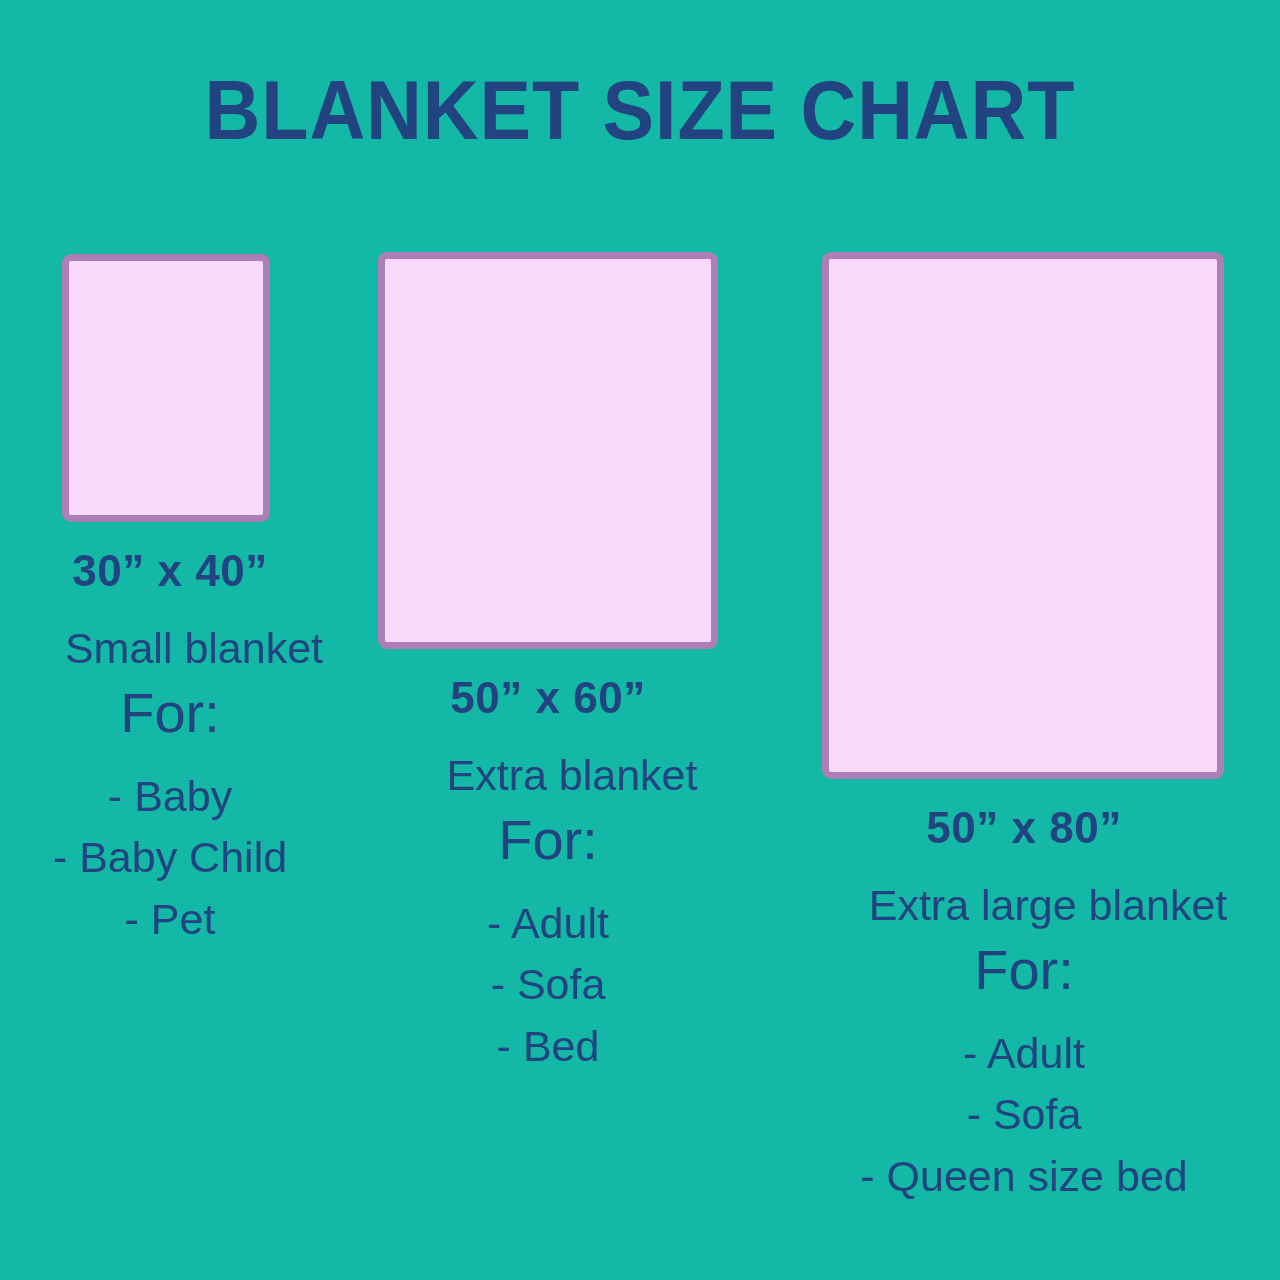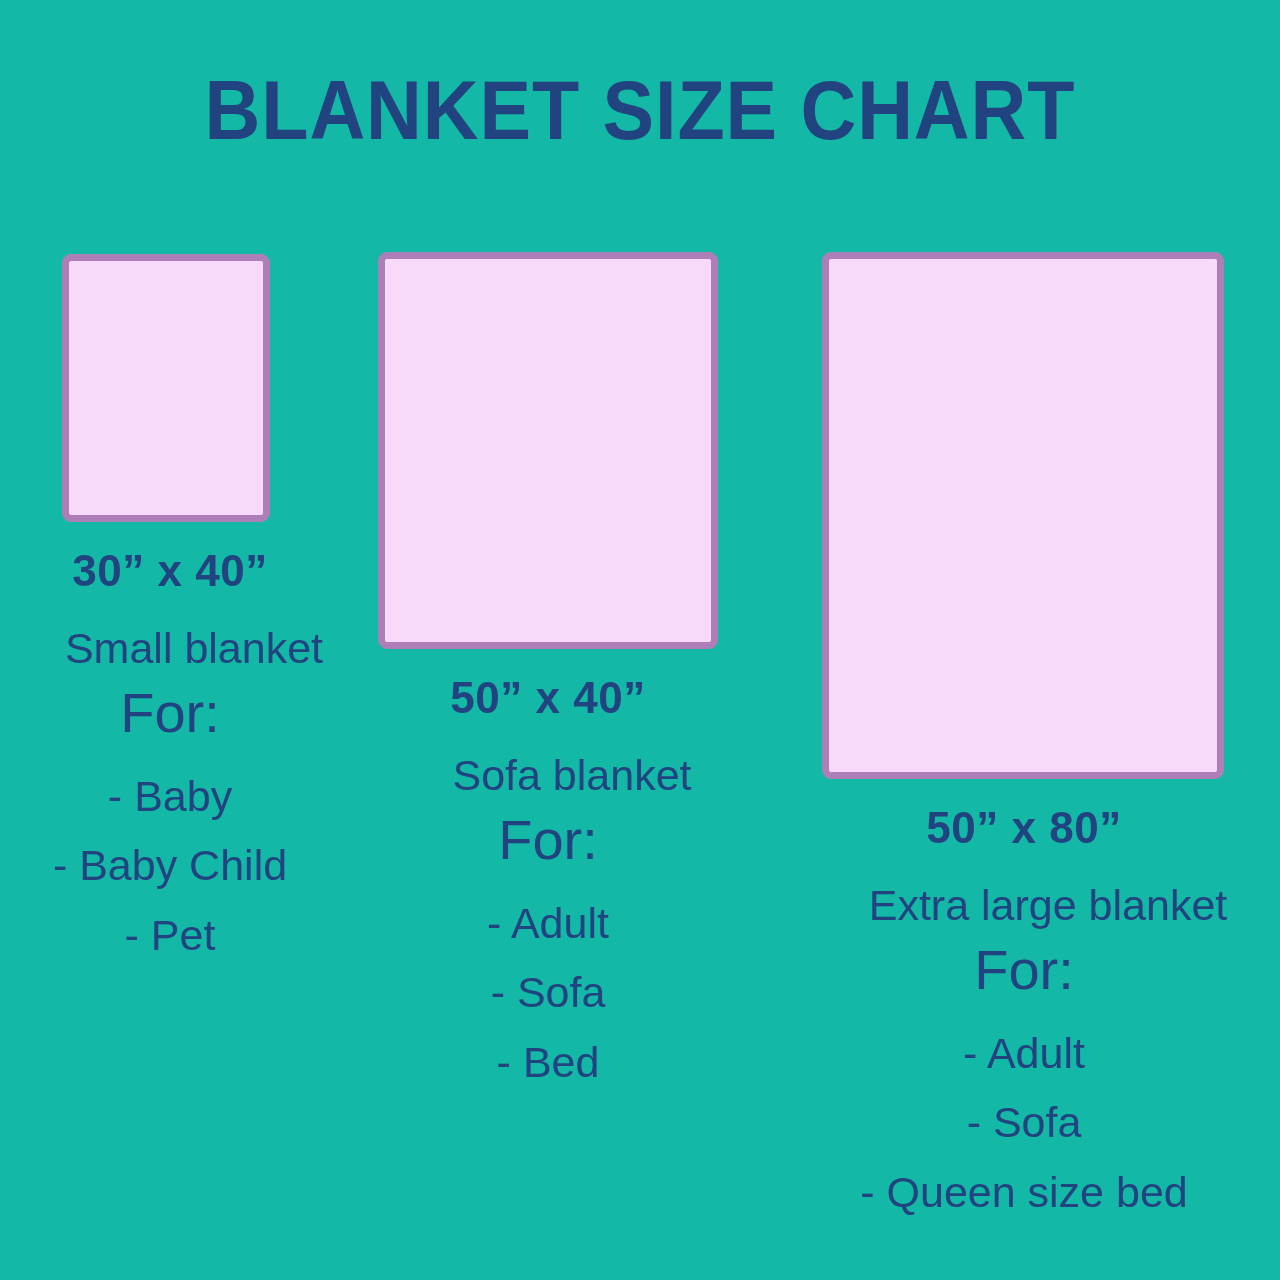--- a/index.html
+++ b/index.html
@@ -97,21 +97,20 @@
     list-style: none;
     margin: 0;
     padding: 0;
   }
 
   .bullets li {
     font-weight: normal;
     font-size: 43px;
     white-space: nowrap;
     line-height: 1.43;
-    margin-top: 8px;
   }
 
   
   #col-small .swatch { left: 62px;  top: 250px; width: 208px; height: 268px; }
   #col-small .info   { left: 0px;   top: 538px; width: 340px; }
 
   
   #col-throw .swatch { left: 378px; top: 248px; width: 340px; height: 397px; }
   #col-throw .info   { left: 378px; top: 665px; width: 340px; }
 
@@ -138,22 +137,22 @@
           <li>- Baby</li>
           <li>- Baby Child</li>
           <li>- Pet</li>
         </ul>
       </div>
     </div>
 
     <div class="column" id="col-throw">
       <div class="swatch" style="background: rgb(249, 217, 250); border-color: rgb(174, 126, 184);"></div>
       <div class="info" style="color: rgb(33, 67, 127);">
-        <div class="dim">50” x 40”</div>
-        <div class="kind">Sofa blanket</div>
+        <div class="dim">50” x 60”</div>
+        <div class="kind">Extra blanket</div>
         <div class="for-label">For:</div>
         <ul class="bullets">
           <li>- Adult</li>
           <li>- Sofa</li>
           <li>- Bed</li>
         </ul>
       </div>
     </div>
 
     <div class="column" id="col-xl">

